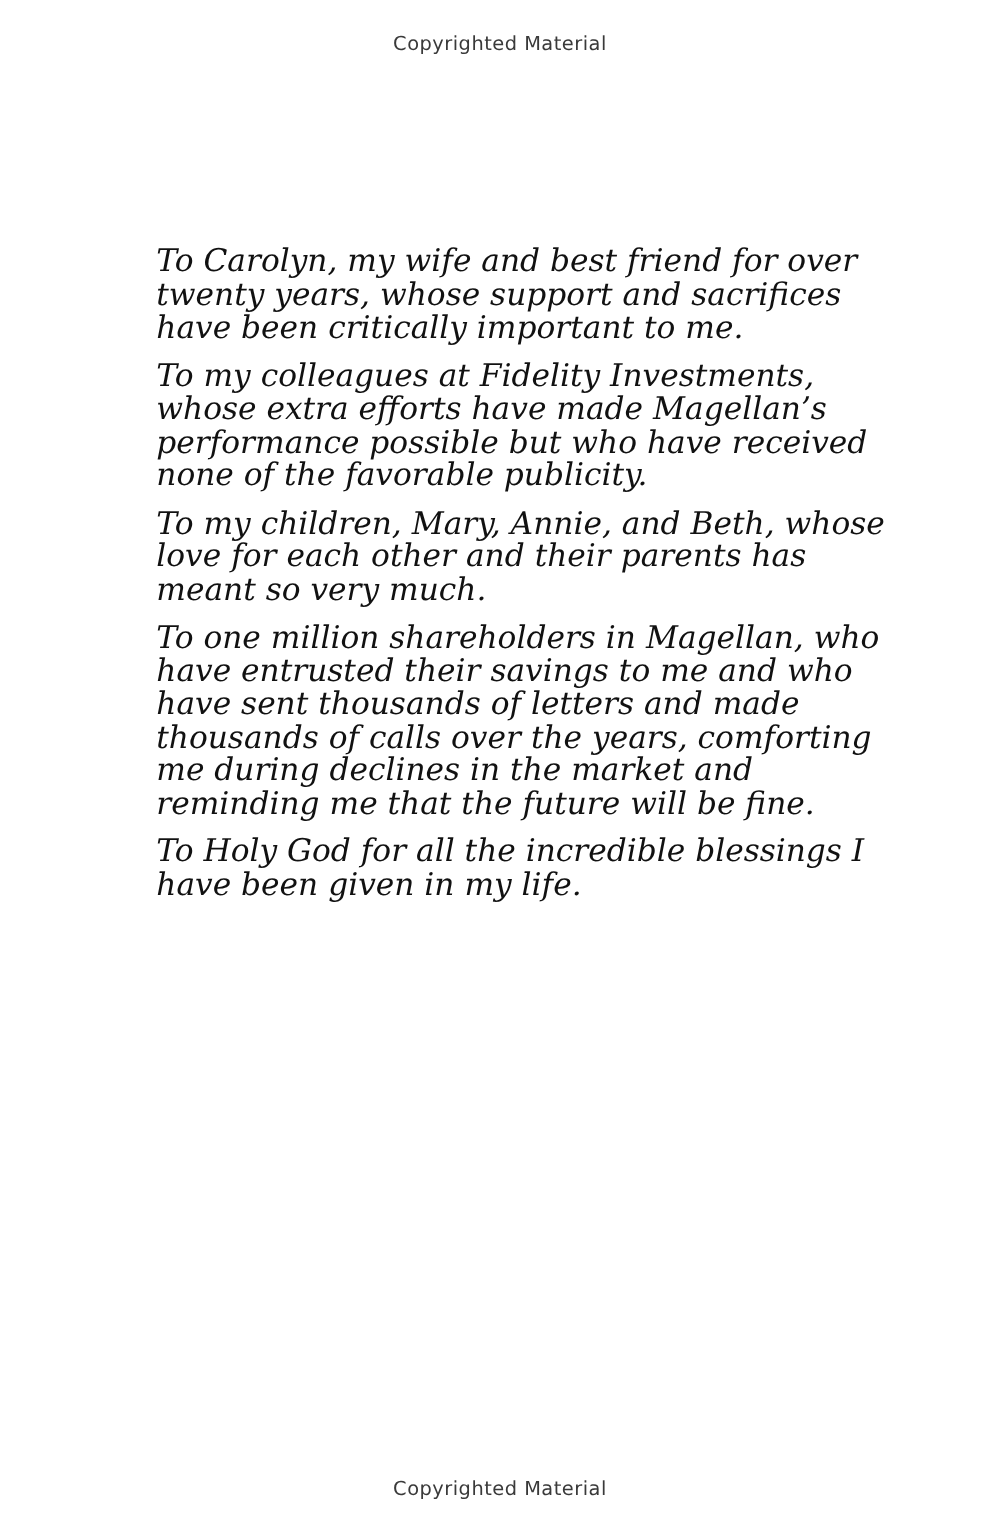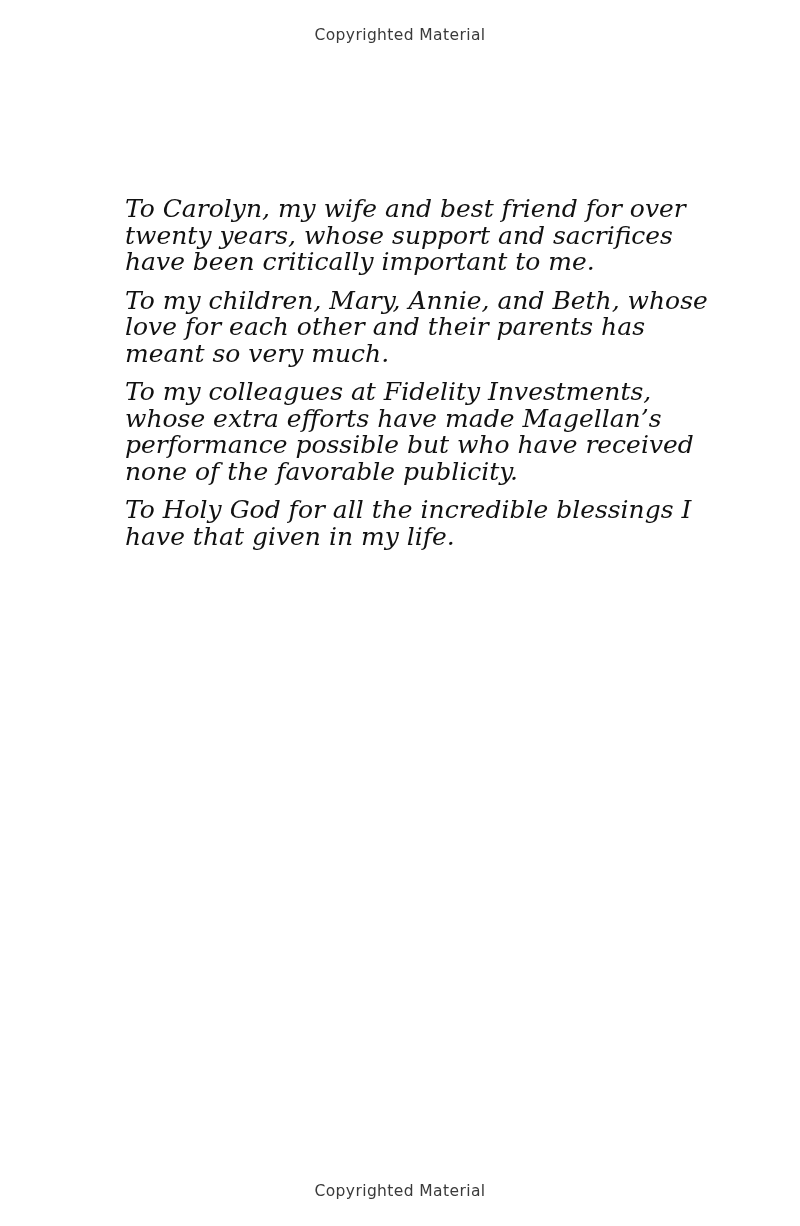--- a/index.html
+++ b/index.html
@@ -66,20 +66,21 @@
 </style>
 </head>
 <body>
 
 <div class="page">
 
   <div class="watermark watermark-top">Copyrighted Material</div>
 
   <div class="dedication">
     <p class="dedication-para">To Carolyn, my wife and best friend for over twenty years, whose support and sacrifices have been critically important to me.</p>
+    <p class="dedication-para">To my colleagues at Fidelity Investments, whose extra efforts have made Magellan’s performance possible but who have received none of the favorable publicity.</p>
     <p class="dedication-para">To my children, Mary, Annie, and Beth, whose love for each other and their parents has meant so very much.</p>
-    <p class="dedication-para">To my colleagues at Fidelity Investments, whose extra efforts have made Magellan’s performance possible but who have received none of the favorable publicity.</p>
-    <p class="dedication-para">To Holy God for all the incredible blessings I have that given in my life.</p>
+    <p class="dedication-para">To one million shareholders in Magellan, who have entrusted their savings to me and who have sent thousands of letters and made thousands of calls over the years, comforting me during declines in the market and reminding me that the future will be fine.</p>
+    <p class="dedication-para">To Holy God for all the incredible blessings I have been given in my life.</p>
   </div>
 
   <div class="watermark watermark-bottom">Copyrighted Material</div>
 
 </div>
 
 </body></html>

